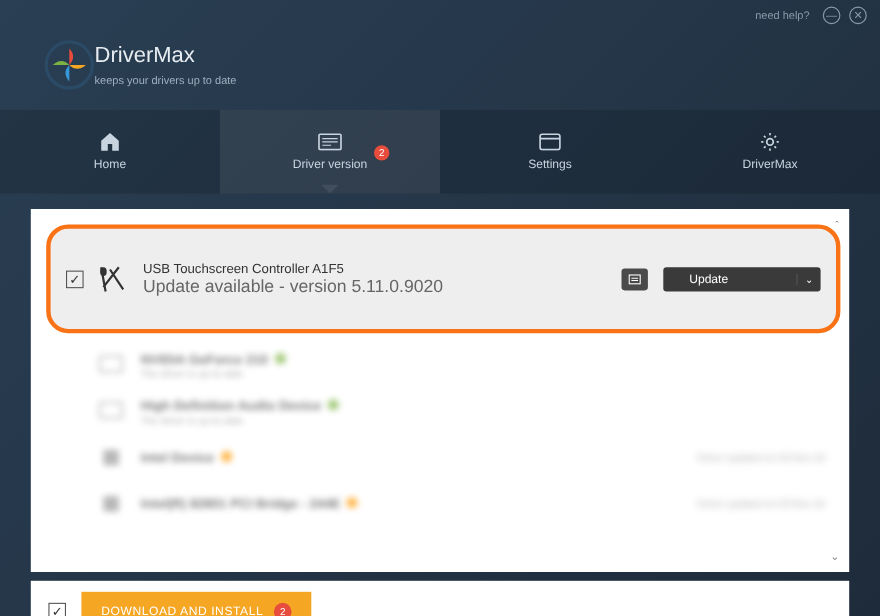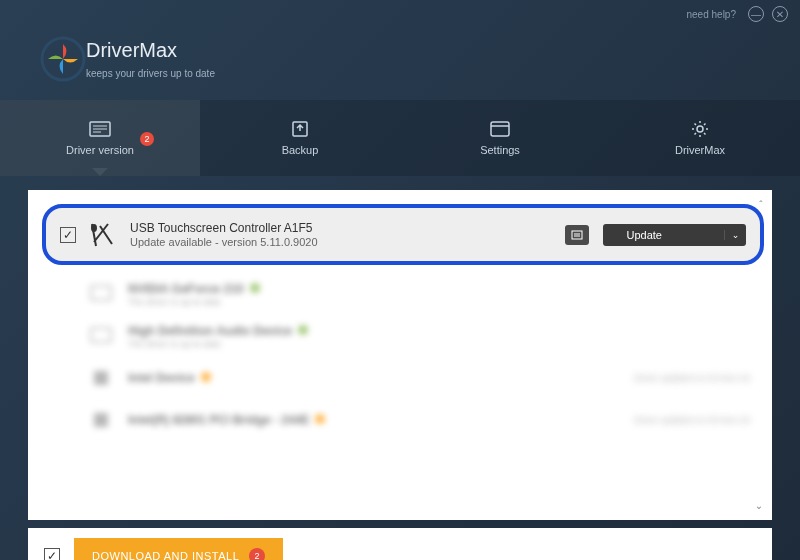--- a/index.html
+++ b/index.html
@@ -16,27 +16,27 @@
 .navbar { display: flex; height: 76px; background: rgba(0,0,0,0.15); }
 .nav-item { flex: 1; display: flex; flex-direction: column; align-items: center; justify-content: center; gap: 6px; color: #c8d4df; font-size: 11px; cursor: pointer; position: relative; }
 .nav-item.active { background: rgba(255,255,255,0.08); }
 .nav-item.active::after { content: ''; position: absolute; bottom: -8px; left: 50%; transform: translateX(-50%); border: 8px solid transparent; border-top-color: rgba(255,255,255,0.08); }
 .nav-icon { width: 22px; height: 18px; display: flex; align-items: center; justify-content: center; }
 .badge { position: absolute; background: #e74c3c; color: #fff; font-size: 9px; width: 14px; height: 14px; border-radius: 50%; display: flex; align-items: center; justify-content: center; top: 32px; right: 46px; }
 .content { background: #fff; margin: 14px 28px 0; height: 330px; position: relative; padding: 14px 8px 14px 14px; }
 .scroll-area { position: absolute; right: 4px; top: 10px; bottom: 10px; width: 14px; }
 .scroll-arrow { width: 10px; height: 10px; margin: 0 auto; color: #888; font-size: 10px; text-align: center; }
 .driver-row { display: flex; align-items: center; padding: 10px 8px; gap: 10px; position: relative; }
-.highlighted { border: 4px solid #1d4ed8; border-radius: 20px; background: #eeeeee; margin-bottom: 8px; padding: 13px 14px; }
+.highlighted { border: 4px solid #f97316; border-radius: 20px; background: #eeeeee; margin-bottom: 8px; padding: 29px 14px; }
 .checkbox { width: 16px; height: 16px; border: 1.5px solid #555; display: flex; align-items: center; justify-content: center; flex-shrink: 0; }
 .checkbox.checked::after { content: '✓'; font-size: 12px; color: #333; }
 .driver-icon { width: 34px; height: 26px; flex-shrink: 0; display: flex; align-items: center; justify-content: center; }
 .driver-info { flex: 1; }
 .driver-name { font-size: 12px; color: #333; }
-.driver-sub { font-size: 11px; color: #666; margin-top: 1px; }
+.driver-sub { font-size: 16px; color: #666; margin-top: 1px; }
 .info-btn { width: 24px; height: 20px; background: #4a4a4a; border-radius: 3px; display: flex; align-items: center; justify-content: center; margin-right: 4px; }
 .update-btn { display: flex; align-items: center; background: #3a3a3a; border-radius: 3px; overflow: hidden; height: 22px; gap: 38px; }
 .update-btn-main { padding: 0 24px; color: #fff; font-size: 11px; }
 .update-btn-drop { width: 22px; border-left: 1px solid #555; color: #fff; font-size: 9px; text-align: center; }
 .blurred-row { filter: blur(3px); opacity: 0.7; padding: 8px 14px 8px 42px; }
 .blurred-row .driver-name { font-weight: bold; font-size: 12px; color: #444; }
 .blurred-row .driver-sub { font-size: 9px; color: #888; }
 .status-dot { width: 10px; height: 10px; border-radius: 50%; display: inline-block; margin-left: 6px; }
 .dot-green { background: #7cb342; }
 .dot-orange { background: #ff9800; }
@@ -64,40 +64,39 @@
       <path d="M8 23 Q16 16 23 23" fill="#7cb342"></path>
     </svg>
   </div>
   <div class="brand">
     <div class="brand-name">DriverMax</div>
     <div class="brand-tag">keeps your drivers up to date</div>
   </div>
 </div>
 
 <div class="navbar">
+  <div class="nav-item">
+    <div class="nav-icon">
+        <svg width="20" height="18" viewBox="0 0 20 18">
+          <path d="M10 1 L18 8 L18 17 L12 17 L12 11 L8 11 L8 17 L2 17 L2 8 Z" fill="#c8d4df"></path>
+        </svg>
+      </div>
+    <span>Home</span>
+  </div>
   <div class="nav-item active">
     <div class="nav-icon">
         <svg width="22" height="16" viewBox="0 0 22 16">
           <rect x="1" y="1" width="20" height="14" rx="1" fill="none" stroke="#c8d4df" stroke-width="1.5"></rect>
           <line x1="4" y1="5" x2="18" y2="5" stroke="#c8d4df"></line>
           <line x1="4" y1="8" x2="18" y2="8" stroke="#c8d4df"></line>
           <line x1="4" y1="11" x2="12" y2="11" stroke="#c8d4df"></line>
         </svg>
       </div>
     <span>Driver version</span>
     <div class="badge">2</div>
-  </div>
-  <div class="nav-item">
-    <div class="nav-icon">
-        <svg width="18" height="18" viewBox="0 0 18 18">
-          <rect x="2" y="2" width="14" height="14" rx="1" fill="none" stroke="#c8d4df" stroke-width="1.5"></rect>
-          <path d="M9 5 L9 11 M6 8 L9 5 L12 8" fill="none" stroke="#c8d4df" stroke-width="1.5"></path>
-        </svg>
-      </div>
-    <span>Backup</span>
   </div>
   <div class="nav-item">
     <div class="nav-icon">
         <svg width="22" height="16" viewBox="0 0 22 16">
           <path d="M2 5 L2 3 Q2 1 4 1 L18 1 Q20 1 20 3 L20 13 Q20 15 18 15 L4 15 Q2 15 2 13 L2 5 Z M2 5 L20 5" fill="none" stroke="#c8d4df" stroke-width="1.5"></path>
         </svg>
       </div>
     <span>Settings</span>
   </div>
   <div class="nav-item">

